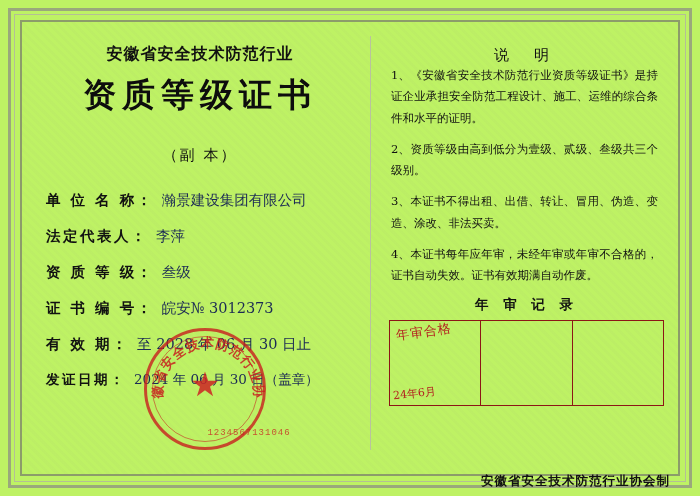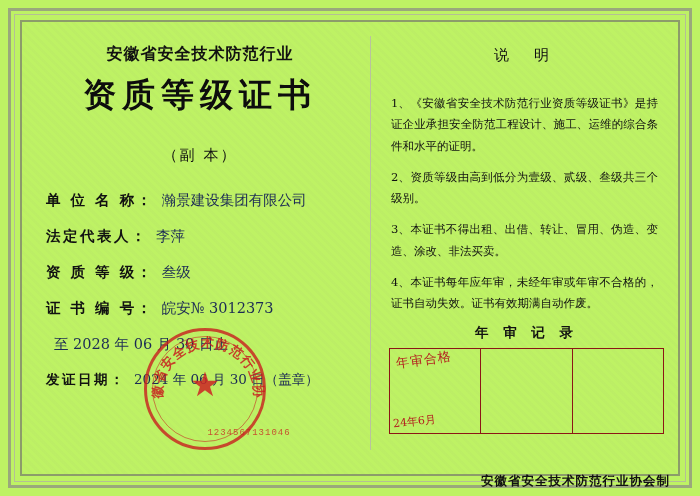--- a/index.html
+++ b/index.html
@@ -138,21 +138,21 @@
   .notes-title {
     text-align: center;
     font-family: "DejaVu Serif", serif;
     font-size: 15px;
     font-weight: normal;
     letter-spacing: 10px;
     color: #111;
     margin-top: 12px;
   }
   .notes {
-    margin-top: 28px;
+    margin-top: 0;
     padding: 0 6px 0 2px;
   }
   .note-item {
     font-family: "DejaVu Serif", serif;
     font-size: 11.5px;
     line-height: 1.85;
     color: #111;
     margin-bottom: 10px;
     text-align: justify;
   }
@@ -294,20 +294,21 @@
         </div>
         <div class="field-row">
           <span class="field-label">资 质 等 级：</span>
           <span class="field-value handwrite">叁级</span>
         </div>
         <div class="field-row">
           <span class="field-label">证 书 编 号：</span>
           <span class="field-value handwrite">皖安№ 3012373</span>
         </div>
         <div class="field-row">
+          <span class="field-label">有 效 期：</span>
           <span class="field-value handwrite">至 2028 年 06 月 30 日止</span>
         </div>
         <div class="field-row date-row">
           <span class="field-label">发证日期：</span>
           <span class="field-value handwrite">2024 年 06 月 30 日（盖章）</span>
         </div>
       </div>
 
       <div class="seal">
         <div class="seal-inner"></div>

